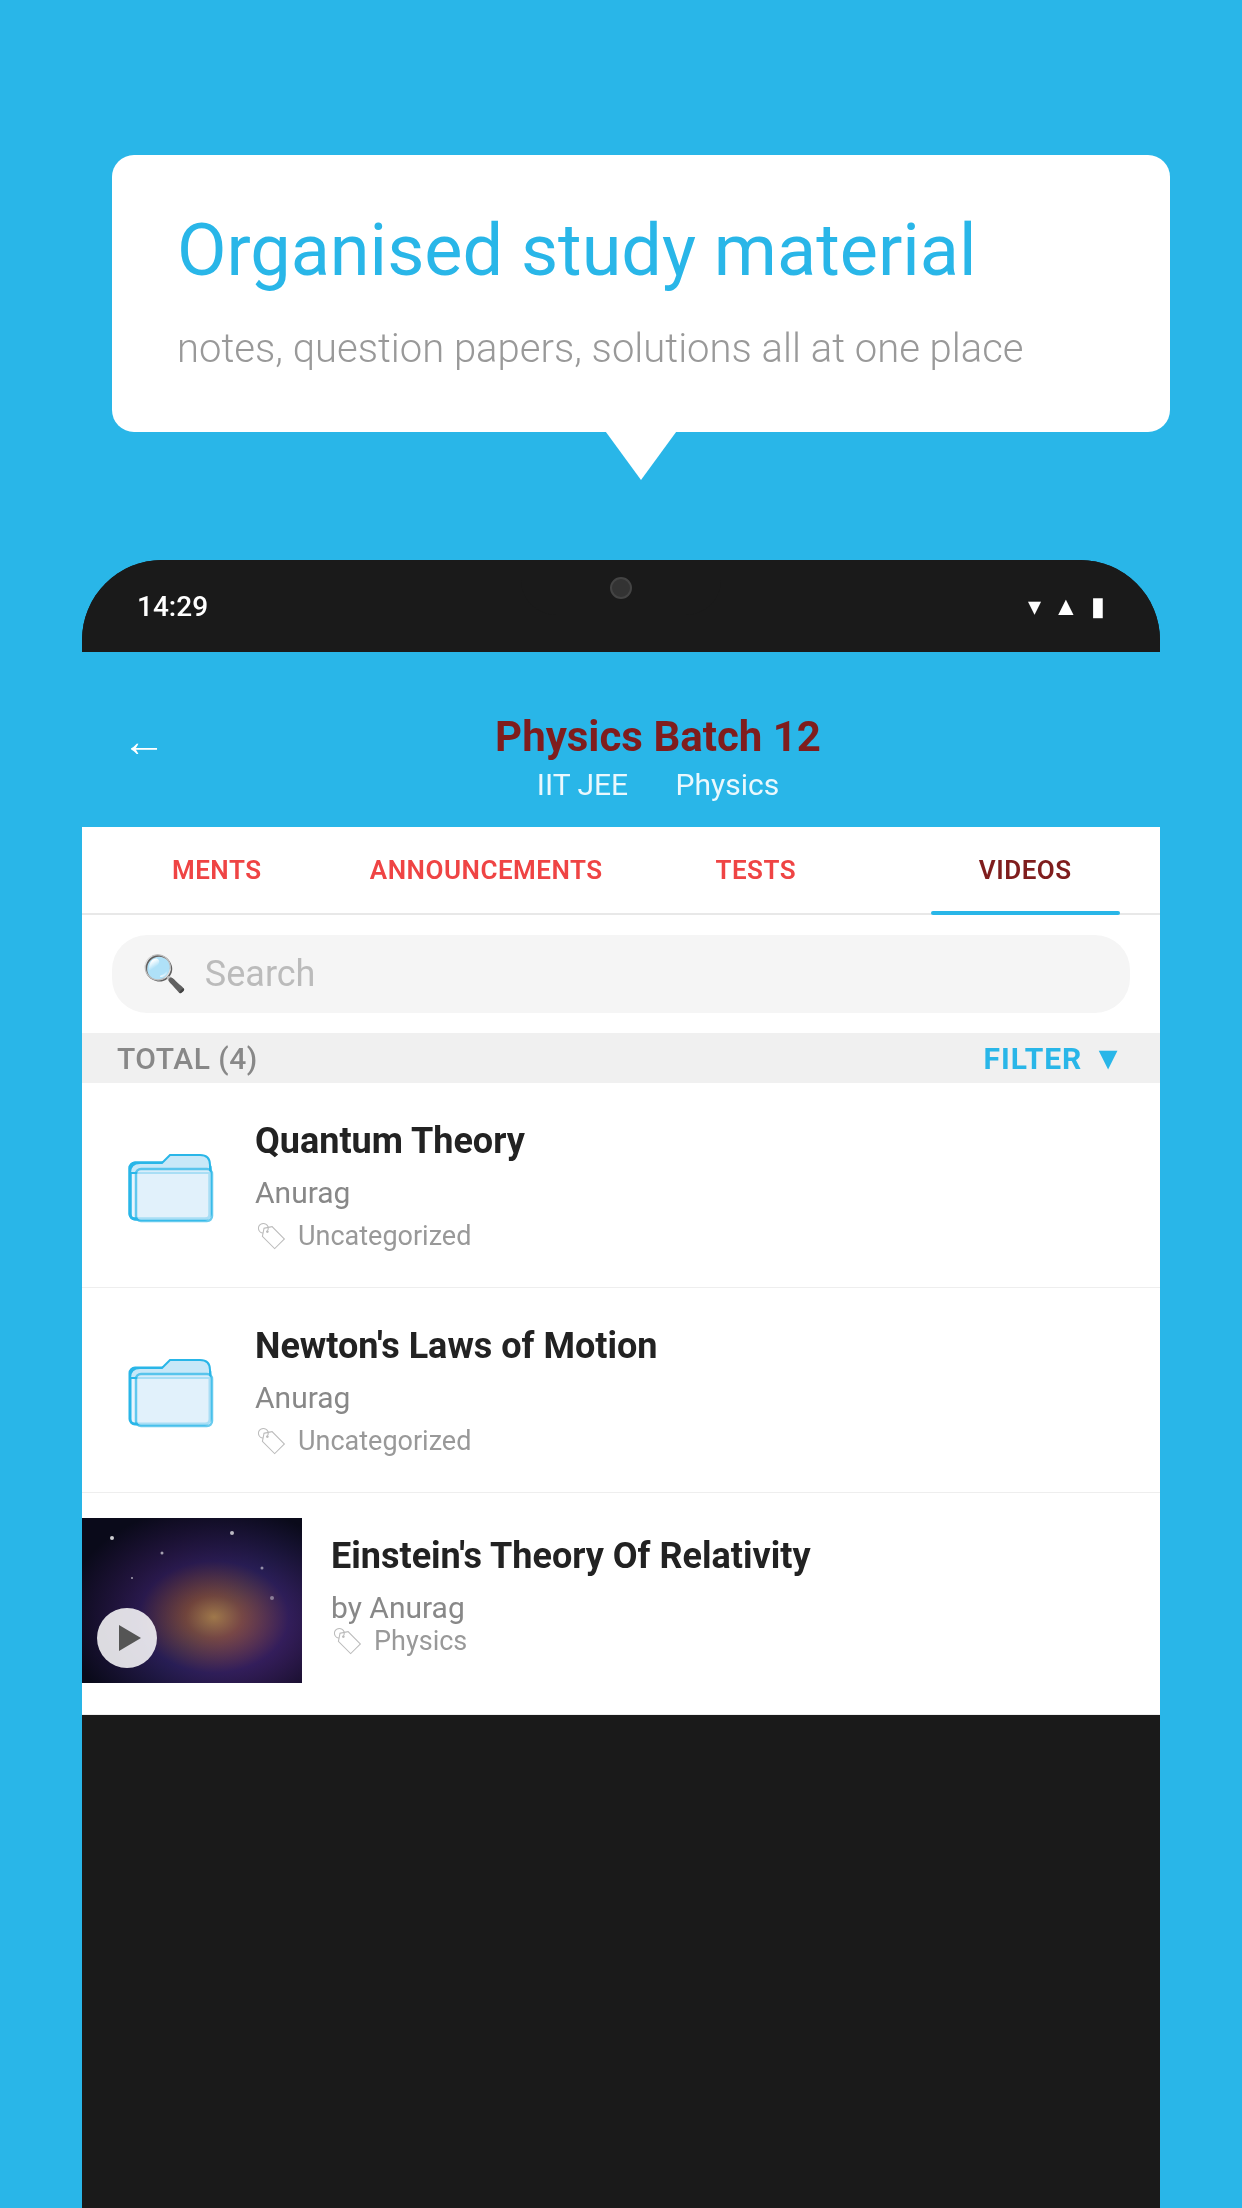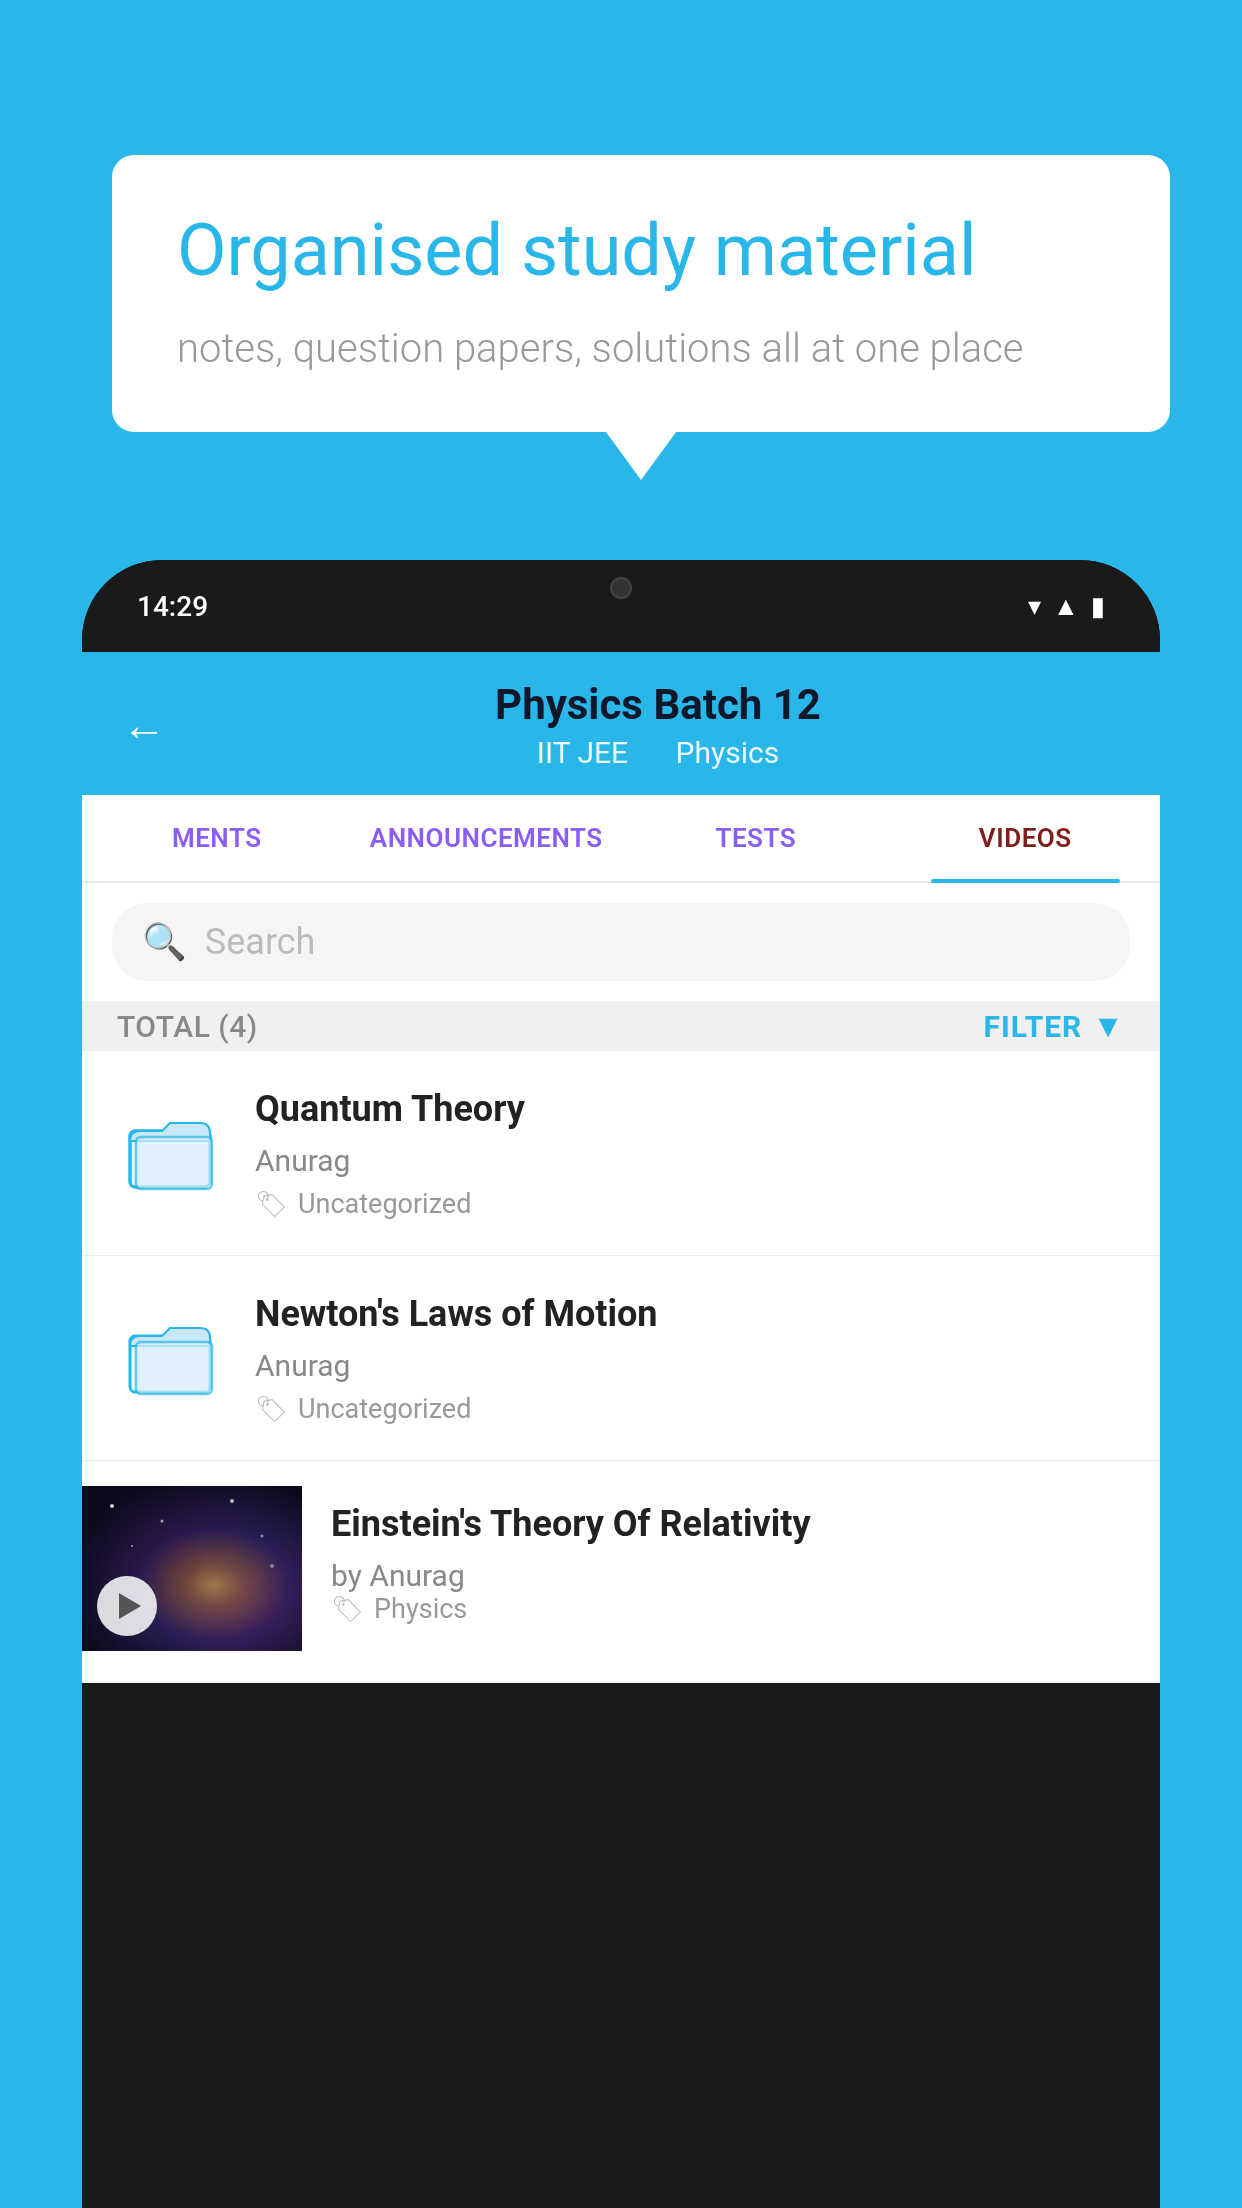--- a/index.html
+++ b/index.html
@@ -138,24 +138,25 @@
       font-size: 44px;
       cursor: pointer;
     }
 
     .header-text {
       flex: 1;
       text-align: center;
     }
 
     .header-title {
-      color: #0f172a;
+      color: #7f1d1d;
       font-size: 42px;
       font-weight: 700;
       line-height: 1.2;
+      margin-top: 32px;
     }
 
     .header-subtitle {
       color: rgba(255,255,255,0.9);
       font-size: 30px;
       margin-top: 5px;
     }
 
     .header-subtitle span {
       margin: 0 10px;
@@ -167,21 +168,21 @@
       display: flex;
       border-bottom: 2px solid #e8e8e8;
     }
 
     .tab-item {
       flex: 1;
       text-align: center;
       padding: 28px 8px;
       font-size: 26px;
       font-weight: 600;
-      color: #8b5cf6;
+      color: #ef4444;
       letter-spacing: 0.5px;
       cursor: pointer;
       position: relative;
     }
 
     .tab-item.active {
       color: #7f1d1d;
     }
 
     .tab-item.active::after {

